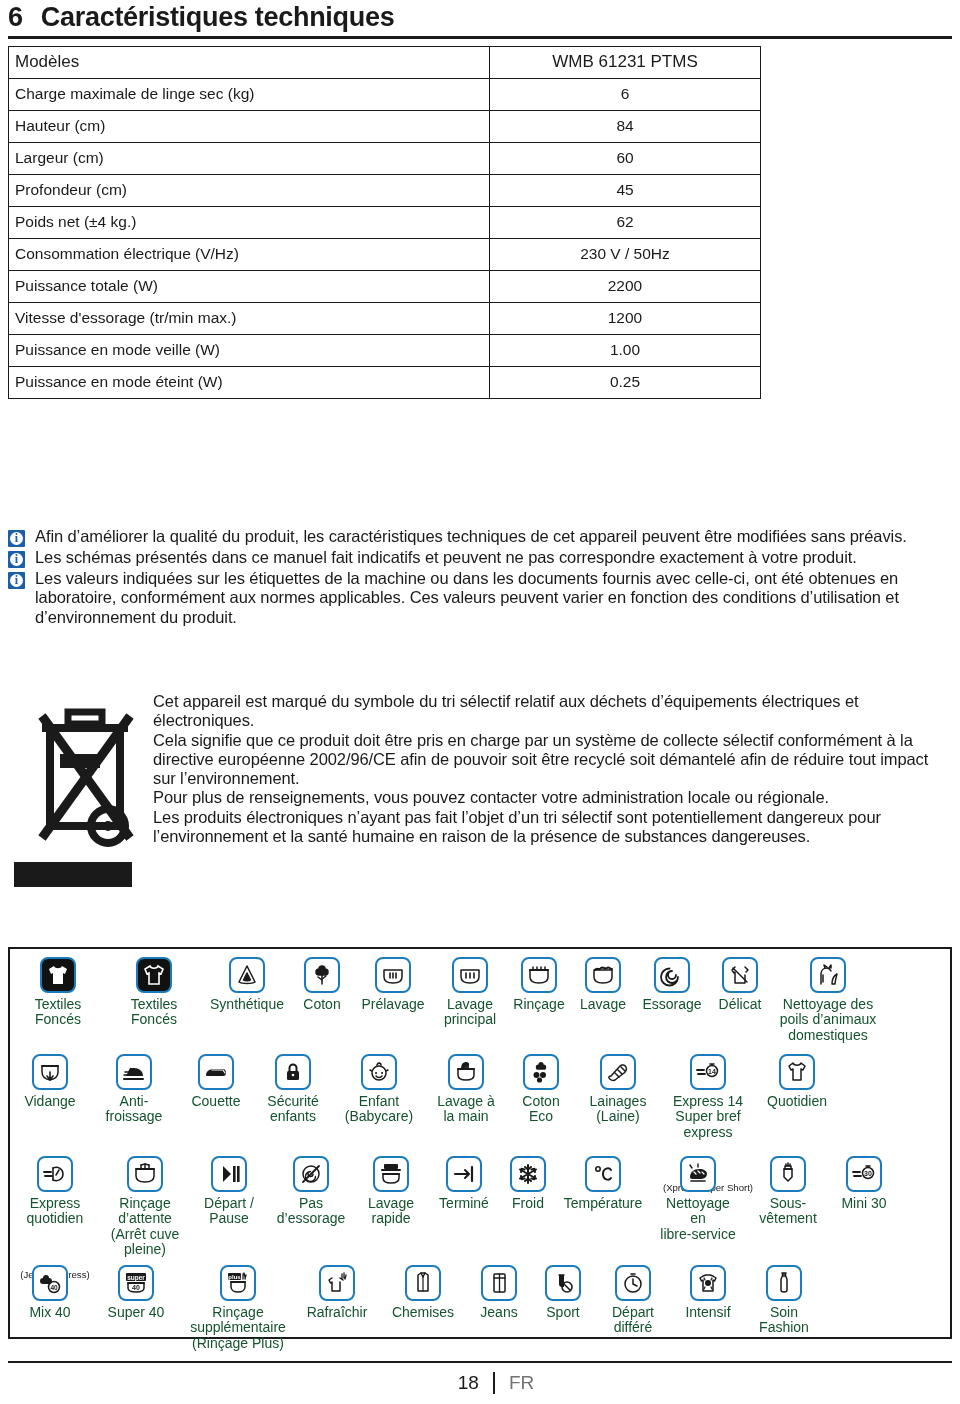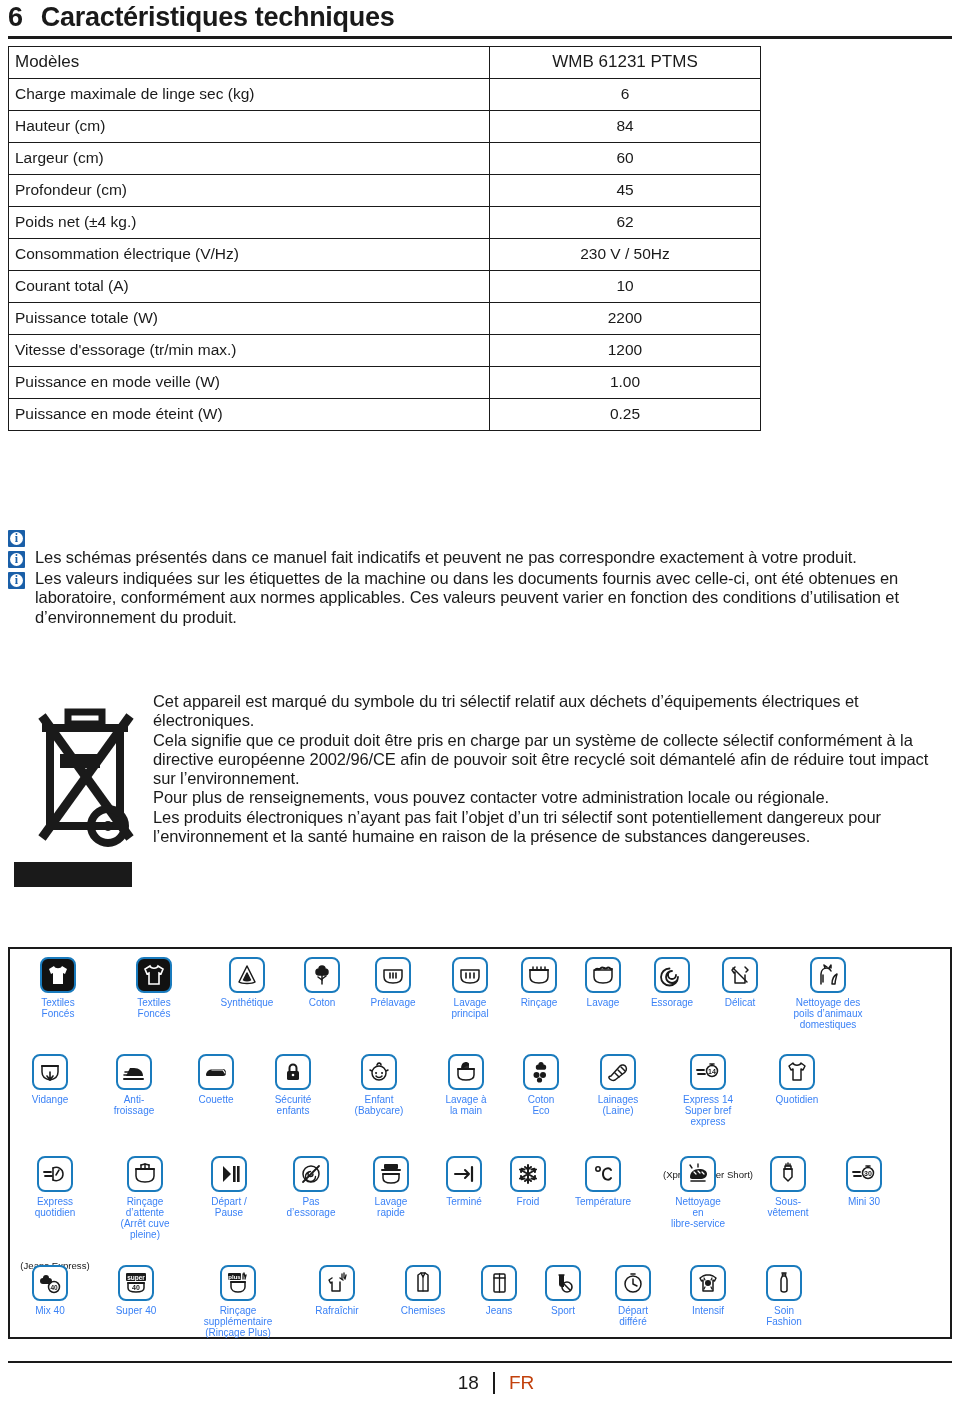--- a/index.html
+++ b/index.html
@@ -201,23 +201,23 @@
     display: flex;
     align-items: center;
     justify-content: center;
     background: #ffffff;
     margin-bottom: 4px;
     flex: 0 0 auto;
   }
   .ibox.filled { background: #111111; border-color: #1a7bbd; }
   .ibox svg { display: block; }
   .lglabel {
-    font-size: 10px;
+    font-size: 14px;
     line-height: 1.1;
-    color: #3b82f6;
+    color: #14532d;
     white-space: pre-line;
   }
   .lgsub {
     font-size: 9.6px;
     line-height: 1.1;
     color: #1a1a1a;
     white-space: pre-line;
     margin-top: 43px;
   }
 
@@ -247,21 +247,21 @@
     margin-right: 14px;
   }
   .pg-sep {
     width: 2px;
     height: 22px;
     background: #1a1a1a;
     margin-right: 14px;
   }
   .pg-lang {
     font-size: 19px;
-    color: #c2410c;
+    color: #737373;
   }
 </style>
 </head>
 <body>
 
 <div class="page">
 
   <div class="title-row">
     <span class="title-num">6</span>
     <span class="title-text">Caractéristiques techniques</span>
@@ -292,24 +292,20 @@
         </tr>
         <tr>
           <td class="k">Poids net (±4 kg.)</td>
           <td class="v">62</td>
         </tr>
         <tr>
           <td class="k">Consommation électrique (V/Hz)</td>
           <td class="v">230 V / 50Hz</td>
         </tr>
         <tr>
-          <td class="k">Courant total (A)</td>
-          <td class="v">10</td>
-        </tr>
-        <tr>
           <td class="k">Puissance totale (W)</td>
           <td class="v">2200</td>
         </tr>
         <tr>
           <td class="k">Vitesse d'essorage (tr/min max.)</td>
           <td class="v">1200</td>
         </tr>
         <tr>
           <td class="k">Puissance en mode veille (W)</td>
           <td class="v">1.00</td>
@@ -317,20 +313,21 @@
         <tr>
           <td class="k">Puissance en mode éteint (W)</td>
           <td class="v">0.25</td>
         </tr>
       </tbody>
   </table>
 
   <div class="notes" id="notes-container">
       <div class="note">
         <span class="note-ico"></span>
+        <span class="note-txt">Afin d’améliorer la qualité du produit, les caractéristiques techniques de cet appareil peuvent être modifiées sans préavis.</span>
       </div>
       <div class="note">
         <span class="note-ico"></span>
         <span class="note-txt">Les schémas présentés dans ce manuel fait indicatifs et peuvent ne pas correspondre exactement à votre produit.</span>
       </div>
       <div class="note">
         <span class="note-ico"></span>
         <span class="note-txt">Les valeurs indiquées sur les étiquettes de la machine ou dans les documents fournis avec celle-ci, ont été obtenues en laboratoire, conformément aux normes applicables. Ces valeurs peuvent varier en fonction des conditions d’utilisation et d’environnement du produit.</span>
       </div>
     </div>

